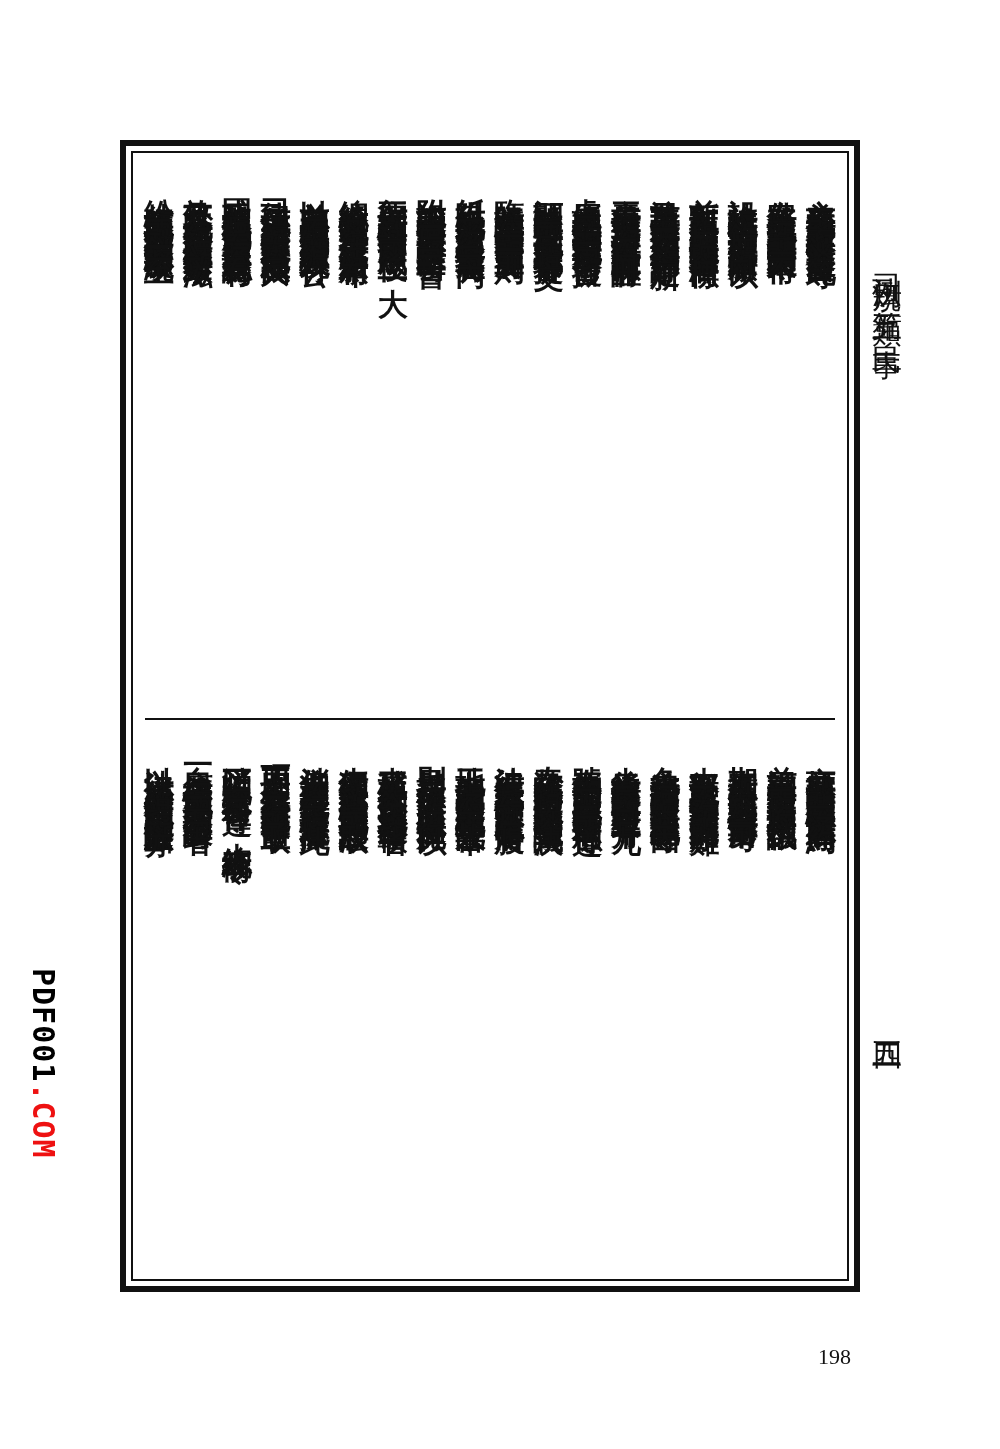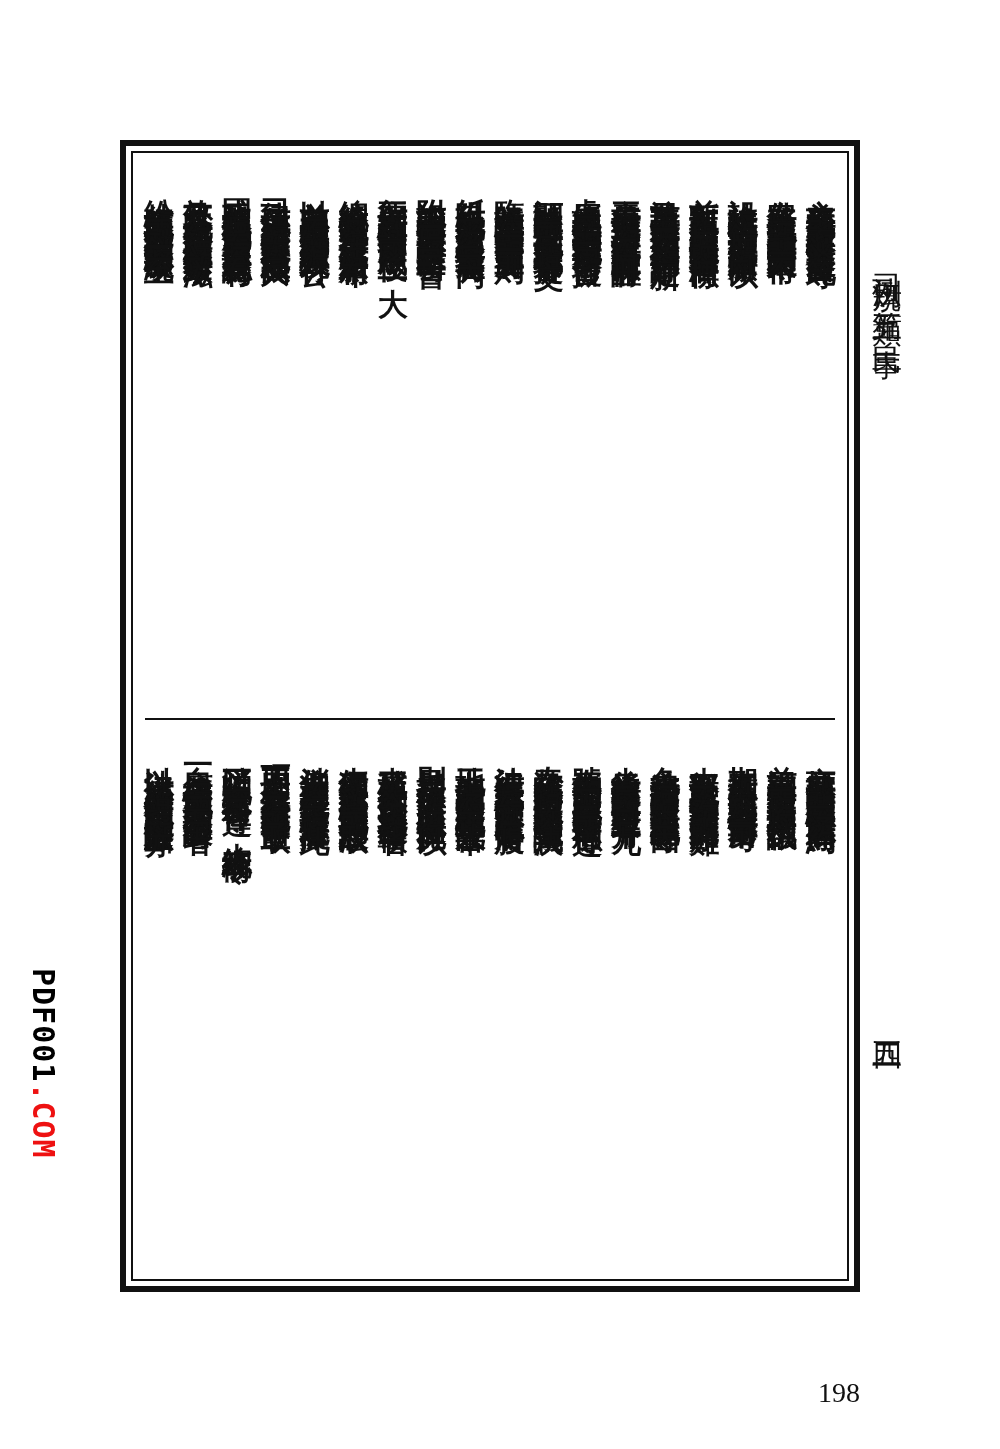--- a/index.html
+++ b/index.html
@@ -23,22 +23,22 @@
          letter-spacing: 3.3px; font-weight: bold; width: 38px; white-space: nowrap;
          font-family: "DejaVu Sans", "Liberation Sans", sans-serif; }
 
   
   .running-head { position: absolute; left: 866px; top: 250px; writing-mode: vertical-rl;
                   text-orientation: upright; font-size: 30px; letter-spacing: 3px; }
   .running-head .gap { display: inline-block; height: 26px; }
   .page-cn { position: absolute; left: 866px; top: 1018px; writing-mode: vertical-rl;
              text-orientation: upright; font-size: 30px; letter-spacing: 2px; }
 
-  .page-num { position: absolute; left: 818px; top: 1344px; font-size: 28px;
-              font-family: "Liberation Serif", serif; margin-top: 33px; }
+  .page-num { position: absolute; left: 818px; top: 1344px; font-size: 22px;
+              font-family: "Liberation Serif", serif; }
 
   .watermark { position: absolute; left: 26px; top: 968px; writing-mode: vertical-rl;
                font-family: "DejaVu Sans Mono", "Liberation Mono", monospace; font-weight: bold;
                font-size: 30px; letter-spacing: 1px; }
   .watermark .wm-a { color: #000; }
   .watermark .wm-b { color: #ee1111; }
 </style>
 </head>
 <body>
 

